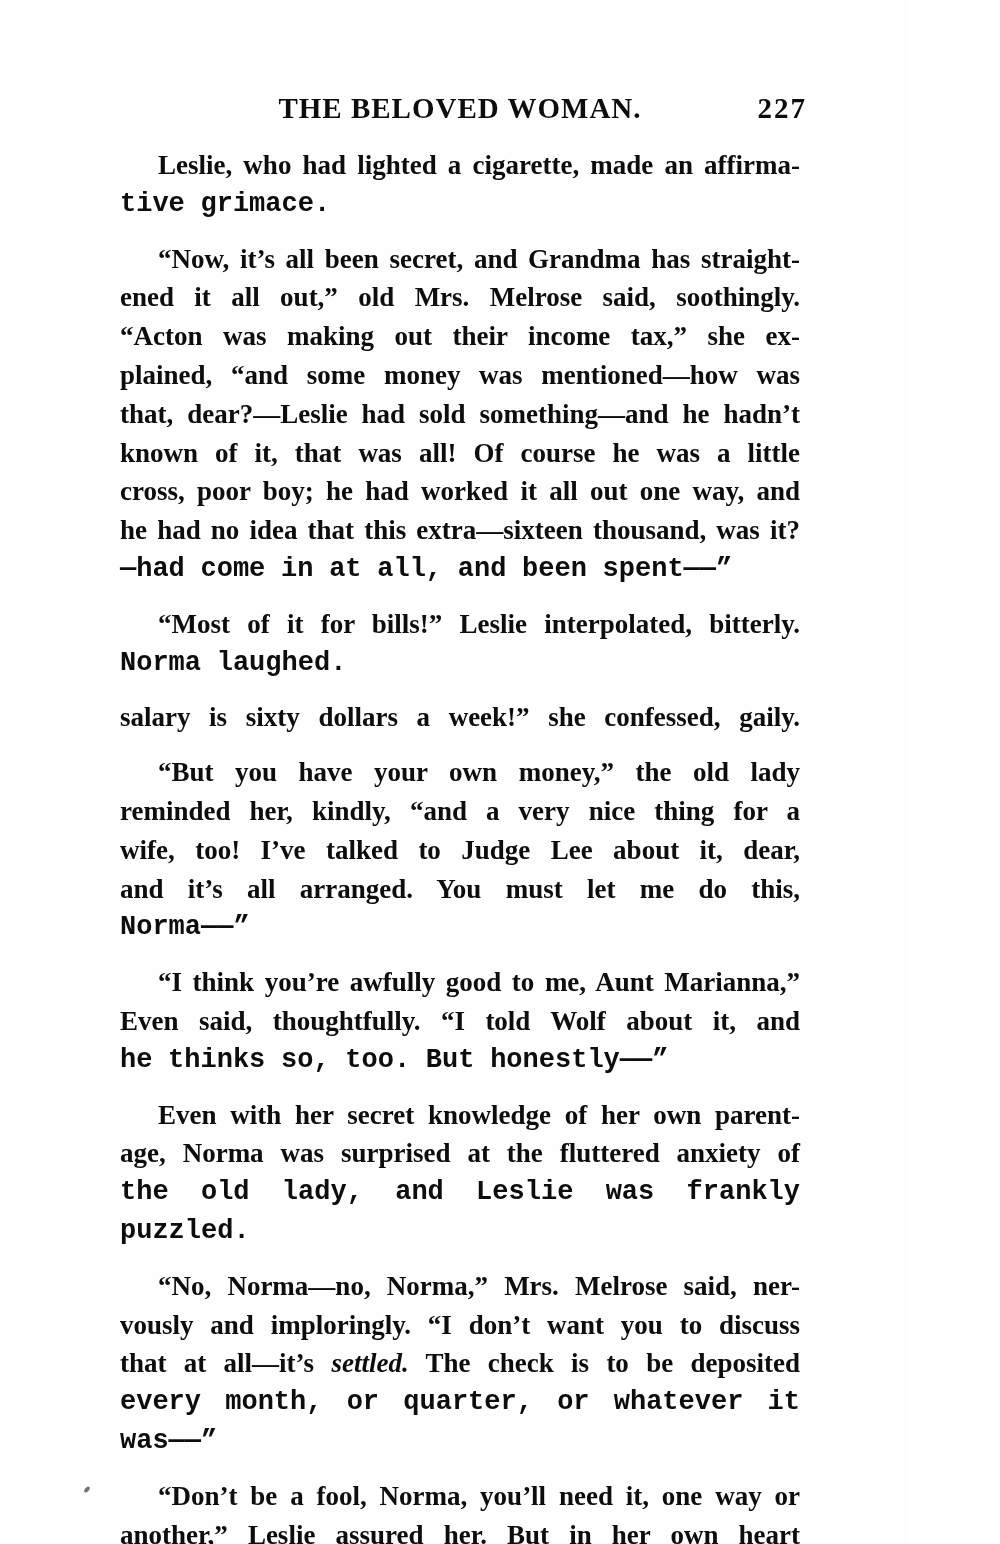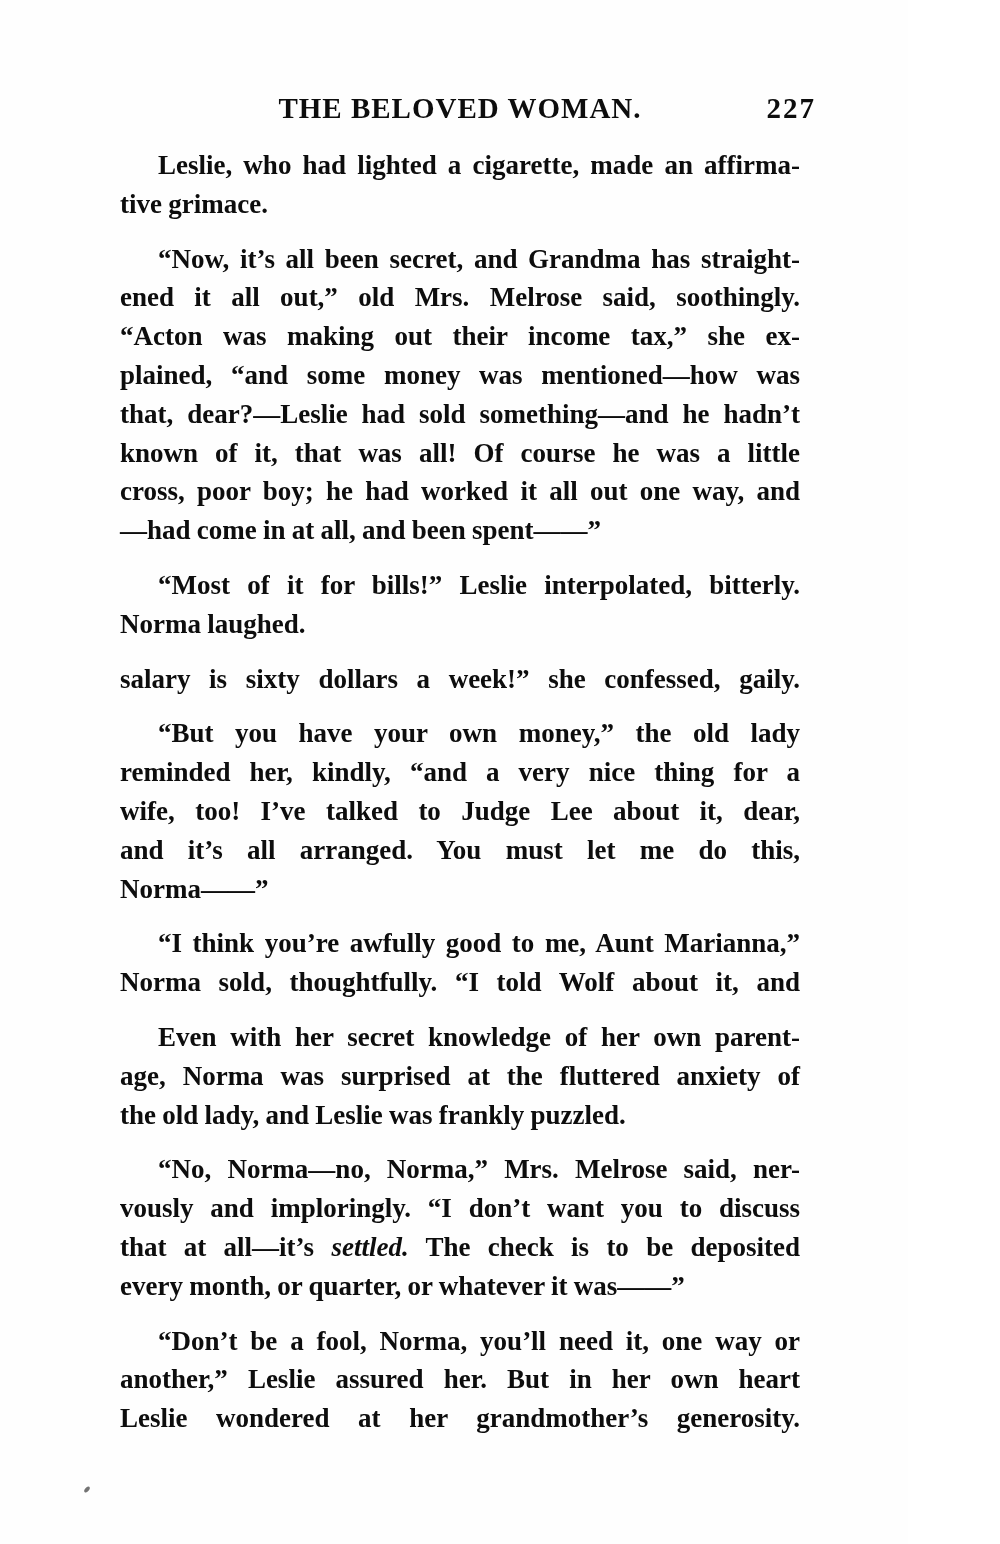--- a/index.html
+++ b/index.html
@@ -23,37 +23,38 @@
     position: relative;
     text-align: center;
     font-size: 29px;
     line-height: 32px;
     letter-spacing: 1px;
     margin-bottom: 22px;
     white-space: nowrap;
   }
   .pagenum {
     position: absolute;
-    right: 0;
+    right: 9px;
     top: 0;
     letter-spacing: 2px;
   }
   .body-text {
     font-size: 27px;
   }
   .para { margin: 16px; }
   .line {
     line-height: 38.8px;
     text-align: justify;
     text-align-last: justify;
     -moz-text-align-last: justify;
     word-spacing: -0.5px;
   }
   .line.end {
     text-align-last: left;
+    font-family: Liberation Mono, monospace;
     -moz-text-align-last: left;
   }
   .line.indent { text-indent: 38px; }
   .it { font-style: italic; }
   .artifact {
     position: absolute;
     left: 85px;
     top: 1486px;
     width: 4px;
     height: 7px;
@@ -77,39 +78,41 @@
         <div class="line end"><span>tive grimace.</span></div>
       </div>
       <div class="para">
         <div class="line indent"><span>“Now, it’s all been secret, and Grandma has straight-</span></div>
         <div class="line"><span>ened it all out,” old Mrs. Melrose said, soothingly.</span></div>
         <div class="line"><span>“Acton was making out their income tax,” she ex-</span></div>
         <div class="line"><span>plained, “and some money was mentioned—how was</span></div>
         <div class="line"><span>that, dear?—Leslie had sold something—and he hadn’t</span></div>
         <div class="line"><span>known of it, that was all!  Of course he was a little</span></div>
         <div class="line"><span>cross, poor boy; he had worked it all out one way, and</span></div>
+        <div class="line"><span>he had no idea that this extra—sixteen thousand, was it?</span></div>
         <div class="line end"><span>—had come in at all, and been spent——”</span></div>
       </div>
       <div class="para">
         <div class="line indent"><span>“Most of it for bills!” Leslie interpolated, bitterly.</span></div>
         <div class="line end"><span>Norma laughed.</span></div>
       </div>
       <div class="para">
         <div class="line"><span>salary is sixty dollars a week!” she confessed, gaily.</span></div>
       </div>
       <div class="para">
         <div class="line indent"><span>“But you have your own money,” the old lady</span></div>
         <div class="line"><span>reminded her, kindly, “and a very nice thing for a</span></div>
         <div class="line"><span>wife, too!  I’ve talked to Judge Lee about it, dear,</span></div>
         <div class="line"><span>and it’s all arranged.  You must let me do this,</span></div>
         <div class="line end"><span>Norma——”</span></div>
       </div>
       <div class="para">
         <div class="line indent"><span>“I think you’re awfully good to me, Aunt Marianna,”</span></div>
-        <div class="line"><span>Norma sold, thoughtfully.  “I told Wolf about it, and</span></div>
+        <div class="line"><span>Even said, thoughtfully.  “I told Wolf about it, and</span></div>
+        <div class="line end"><span>he thinks so, too.  But honestly——”</span></div>
       </div>
       <div class="para">
         <div class="line indent"><span>Even with her secret knowledge of her own parent-</span></div>
         <div class="line"><span>age, Norma was surprised at the fluttered anxiety of</span></div>
         <div class="line end"><span>the old lady, and Leslie was frankly puzzled.</span></div>
       </div>
       <div class="para">
         <div class="line indent"><span>“No, Norma—no, Norma,” Mrs. Melrose said, ner-</span></div>
         <div class="line"><span>vously and imploringly.  “I don’t want you to discuss</span></div>
         <div class="line"><span>that at all—it’s </span><span class="it">settled.</span><span>  The check is to be deposited</span></div>

